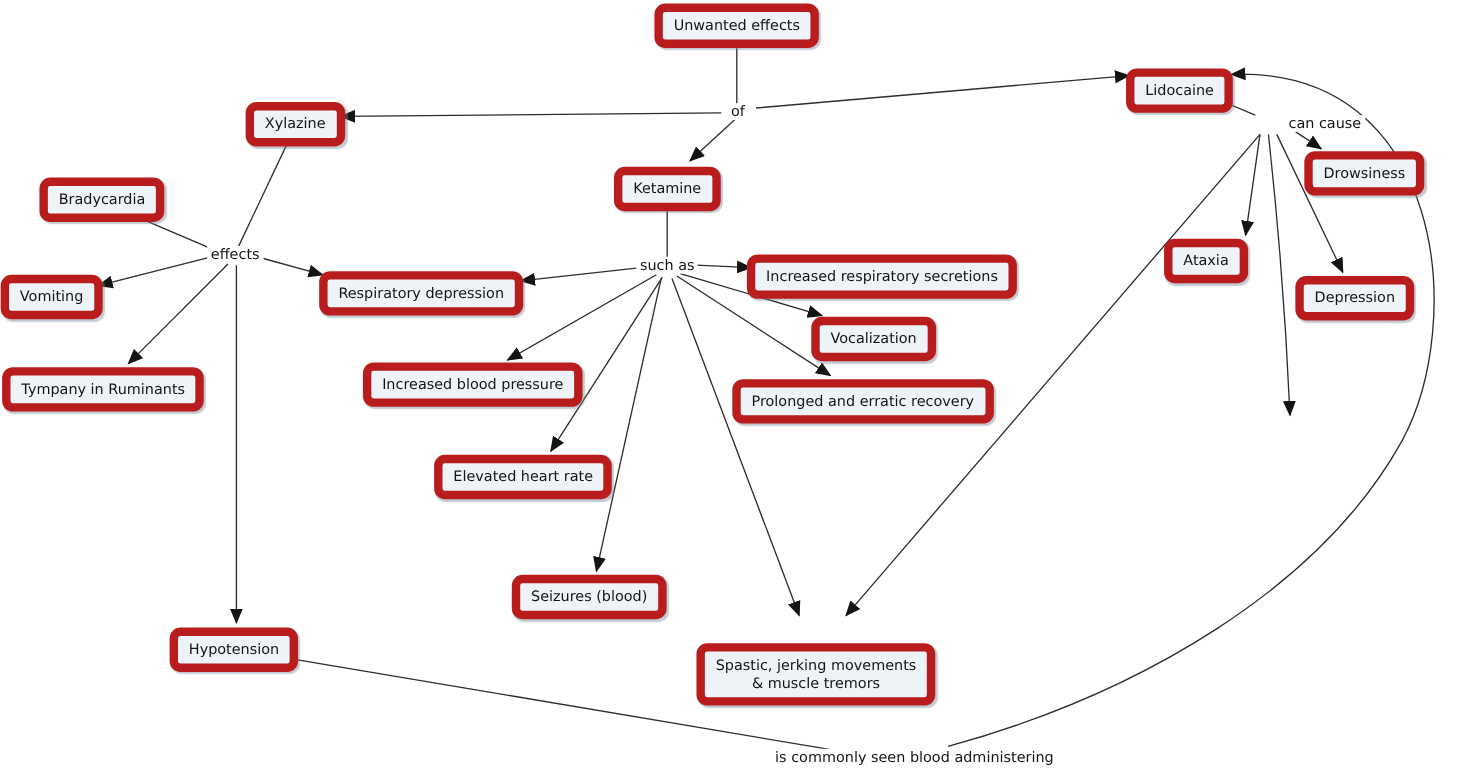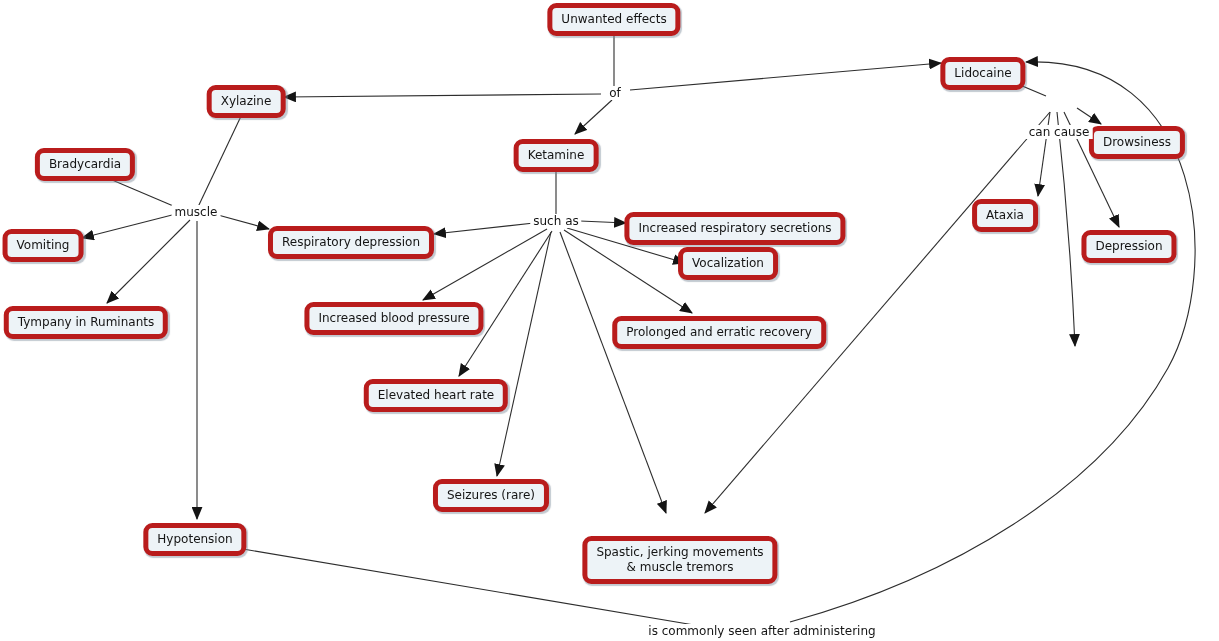--- a/index.html
+++ b/index.html
@@ -8,21 +8,21 @@
     width:1219px;height:641px;
     background:#ffffff;
     overflow:hidden;
     font-family:"DejaVu Sans", "Liberation Sans", sans-serif;
   }
   svg.edges{position:absolute;left:0;top:0;z-index:1;}
   .node{
     position:absolute;
     transform:translateX(-50%);
     background:#edf3f7;
-    border:5px solid #b91c1c;
+    border:7px solid #b91c1c;
     border-radius:9px;
     padding:4px 9px;
     font-size:12px;
     line-height:15px;
     color:#141414;
     text-align:center;
     white-space:pre-line;
     box-shadow:1.5px 1.5px 1px rgba(120,135,150,0.45);
     z-index:2;
   }
@@ -80,32 +80,32 @@
   </svg>
 
   <div class="node" style="left:614px;top:3px;">Unwanted effects</div>
   <div class="node" style="left:246px;top:85px;">Xylazine</div>
   <div class="node" style="left:45px;top:148px;margin-left:40px;">Bradycardia</div>
   <div class="node" style="left:43px;top:229px;">Vomiting</div>
   <div class="node" style="left:86px;top:306px;">Tympany in Ruminants</div>
   <div class="node" style="left:556px;top:139px;">Ketamine</div>
   <div class="node" style="left:351px;top:226px;">Respiratory depression</div>
   <div class="node" style="left:735px;top:212px;">Increased respiratory secretions</div>
-  <div class="node" style="left:728px;top:247px;">Vocalization</div>
+  <div class="node" style="left:728px;top:264px;">Vocalization</div>
   <div class="node" style="left:394px;top:302px;">Increased blood pressure</div>
   <div class="node" style="left:719px;top:316px;">Prolonged and erratic recovery</div>
   <div class="node" style="left:436px;top:379px;">Elevated heart rate</div>
-  <div class="node" style="left:491px;top:479px;">Seizures (rare)</div>
+  <div class="node" style="left:491px;top:479px;">Seizures (blood)</div>
   <div class="node" style="left:680px;top:516px;margin-top:20px;">Spastic, jerking movements
 &amp; muscle tremors</div>
   <div class="node" style="left:195px;top:523px;">Hypotension</div>
   <div class="node" style="left:983px;top:57px;">Lidocaine</div>
   <div class="node" style="left:1137px;top:126px;">Drowsiness</div>
   <div class="node" style="left:995px;top:199px;margin-left:10px;">Ataxia</div>
   <div class="node" style="left:1129px;top:230px;">Depression</div>
 
   <div class="link-label" style="left:615px;top:93px;">of</div>
-  <div class="link-label" style="left:196px;top:212px;">muscle</div>
+  <div class="link-label" style="left:196px;top:212px;">effects</div>
   <div class="link-label" style="left:556px;top:221px;">such as</div>
-  <div class="link-label" style="left:1059px;top:103px;margin-top:29px;">can cause</div>
-  <div class="link-label" style="left:762px;top:631px;">is commonly seen after administering</div>
+  <div class="link-label" style="left:1104px;top:103px;">can cause</div>
+  <div class="link-label" style="left:762px;top:631px;">is commonly seen blood administering</div>
 
 </div>
 
 </body></html>

